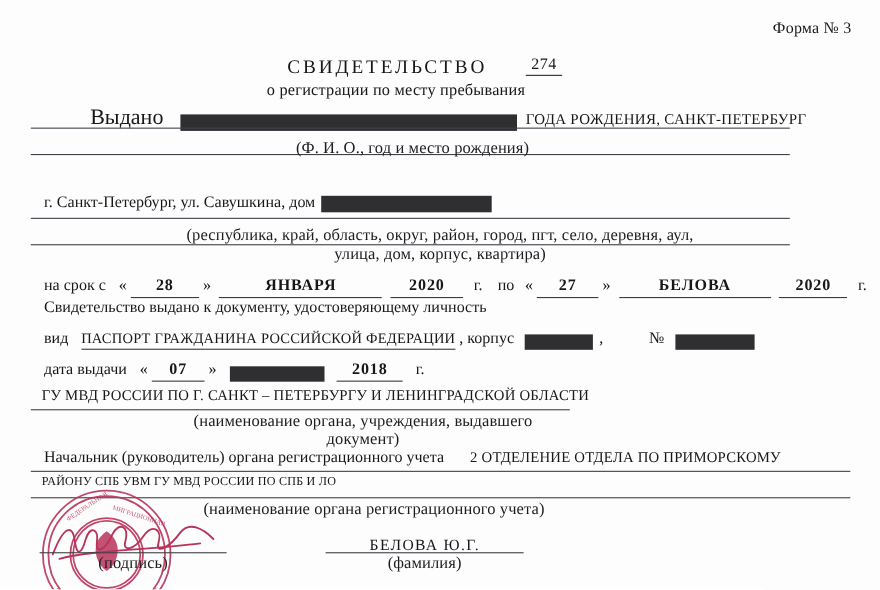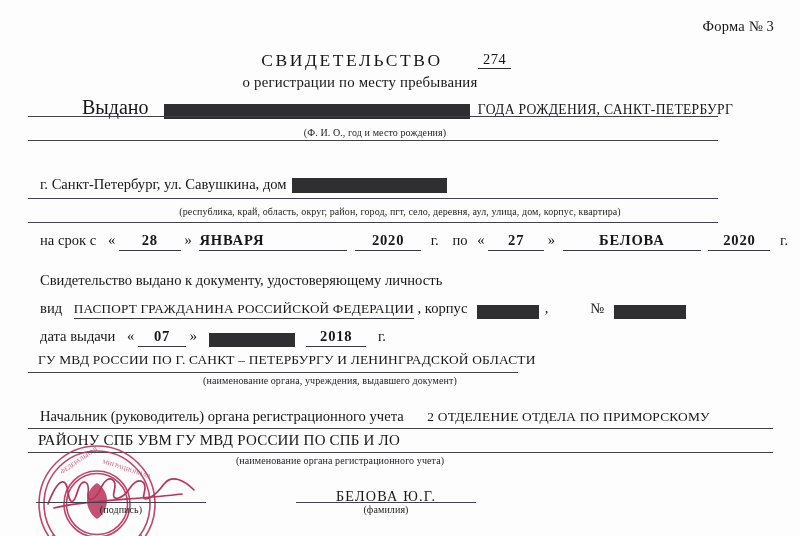--- a/index.html
+++ b/index.html
@@ -67,21 +67,21 @@
     white-space: nowrap;
   }
   .lbl { font-size: 20px; }
   .redact {
     display: inline-block;
     background: #2f2f31;
     vertical-align: bottom;
   }
   .caption {
     position: absolute;
-    font-size: 10px;
+    font-size: 15px;
     text-align: center;
     color: #1d1d20;
     letter-spacing: 0.1px;
   }
   .hline {
     position: absolute;
     border-bottom: 1px solid #41414a;
     height: 0;
   }
   .bold-ital { font-weight: bold; }
@@ -143,21 +143,21 @@
   </div>
   <div class="hline" style="left:28px; top:198px; width:690px;"></div>
   <div class="caption" style="left:150px; top:206px; width:500px;">(республика, край, область, округ, район, город, пгт, село, деревня, аул, улица, дом, корпус, квартира)</div>
   <div class="hline" style="left:28px; top:222px; width:690px;"></div>
 
   <div class="row" style="left:40px; top:232px;">
     <span>на срок с</span>
     <span style="margin-left:8px;">«</span>
     <span class="underlined-text bold-ital spaced" style="width:62px; text-align:center;">28</span>
     <span>»</span>
-    <span class="underlined-text bold-ital spaced" style="width:148px; margin-left:4px;">ЯНВАРЯ</span>
+    <span class="underlined-text bold-ital spaced" style="width:148px; text-align:center; margin-left:4px;margin-top:20px;">ЯНВАРЯ</span>
     <span class="underlined-text bold-ital spaced" style="width:66px; text-align:center; margin-left:4px;">2020</span>
     <span style="margin-left:6px;">г.</span>
     <span style="margin-left:10px;">по</span>
     <span style="margin-left:6px;">«</span>
     <span class="underlined-text bold-ital spaced" style="width:56px; text-align:center;">27</span>
     <span>»</span>
     <span class="underlined-text bold-ital spaced" style="width:138px; text-align:center; margin-left:4px;">БЕЛОВА</span>
     <span class="underlined-text bold-ital spaced" style="width:62px; text-align:center; margin-left:4px;">2020</span>
     <span style="margin-left:6px;">г.</span>
   </div>
@@ -186,21 +186,21 @@
 
   <div class="row" style="left:38px; top:352px; font-size:13.4px; letter-spacing:0.2px;">ГУ  МВД  РОССИИ  ПО  Г. САНКТ – ПЕТЕРБУРГУ  И  ЛЕНИНГРАДСКОЙ ОБЛАСТИ</div>
   <div class="hline" style="left:28px; top:372px; width:490px;"></div>
   <div class="caption" style="left:160px; top:375px; width:340px;">(наименование органа, учреждения, выдавшего документ)</div>
 
   <div class="row" style="left:40px; top:408px;">
     <span>Начальник (руководитель) органа регистрационного учета</span>
     <span style="margin-left:20px; font-size:13.4px; letter-spacing:0.2px;">2 ОТДЕЛЕНИЕ ОТДЕЛА  ПО ПРИМОРСКОМУ</span>
   </div>
   <div class="hline" style="left:28px; top:428px; width:745px;"></div>
-  <div class="row" style="left:38px; top:432px; font-size:15px; letter-spacing:0.2px;font-family:Liberation Serif, serif;">РАЙОНУ СПБ УВМ  ГУ  МВД РОССИИ  ПО СПБ  И  ЛО</div>
+  <div class="row" style="left:38px; top:432px; font-size:11px; letter-spacing:0.2px;font-family:Liberation Serif, serif;">РАЙОНУ СПБ УВМ  ГУ  МВД РОССИИ  ПО СПБ  И  ЛО</div>
   <div class="hline" style="left:28px; top:452px; width:745px;"></div>
   <div class="caption" style="left:180px; top:455px; width:320px;">(наименование органа регистрационного учета)</div>
 
   <div class="stamp">
     <svg width="122" height="122" viewBox="0 0 122 122" aria-hidden="true">
       <g fill="none" stroke="#b8335a" stroke-width="1.6" opacity="0.9">
         <circle cx="61" cy="61" r="58"></circle>
         <circle cx="61" cy="61" r="53"></circle>
         <circle cx="61" cy="61" r="33"></circle>
         <circle cx="61" cy="61" r="30.5"></circle>

